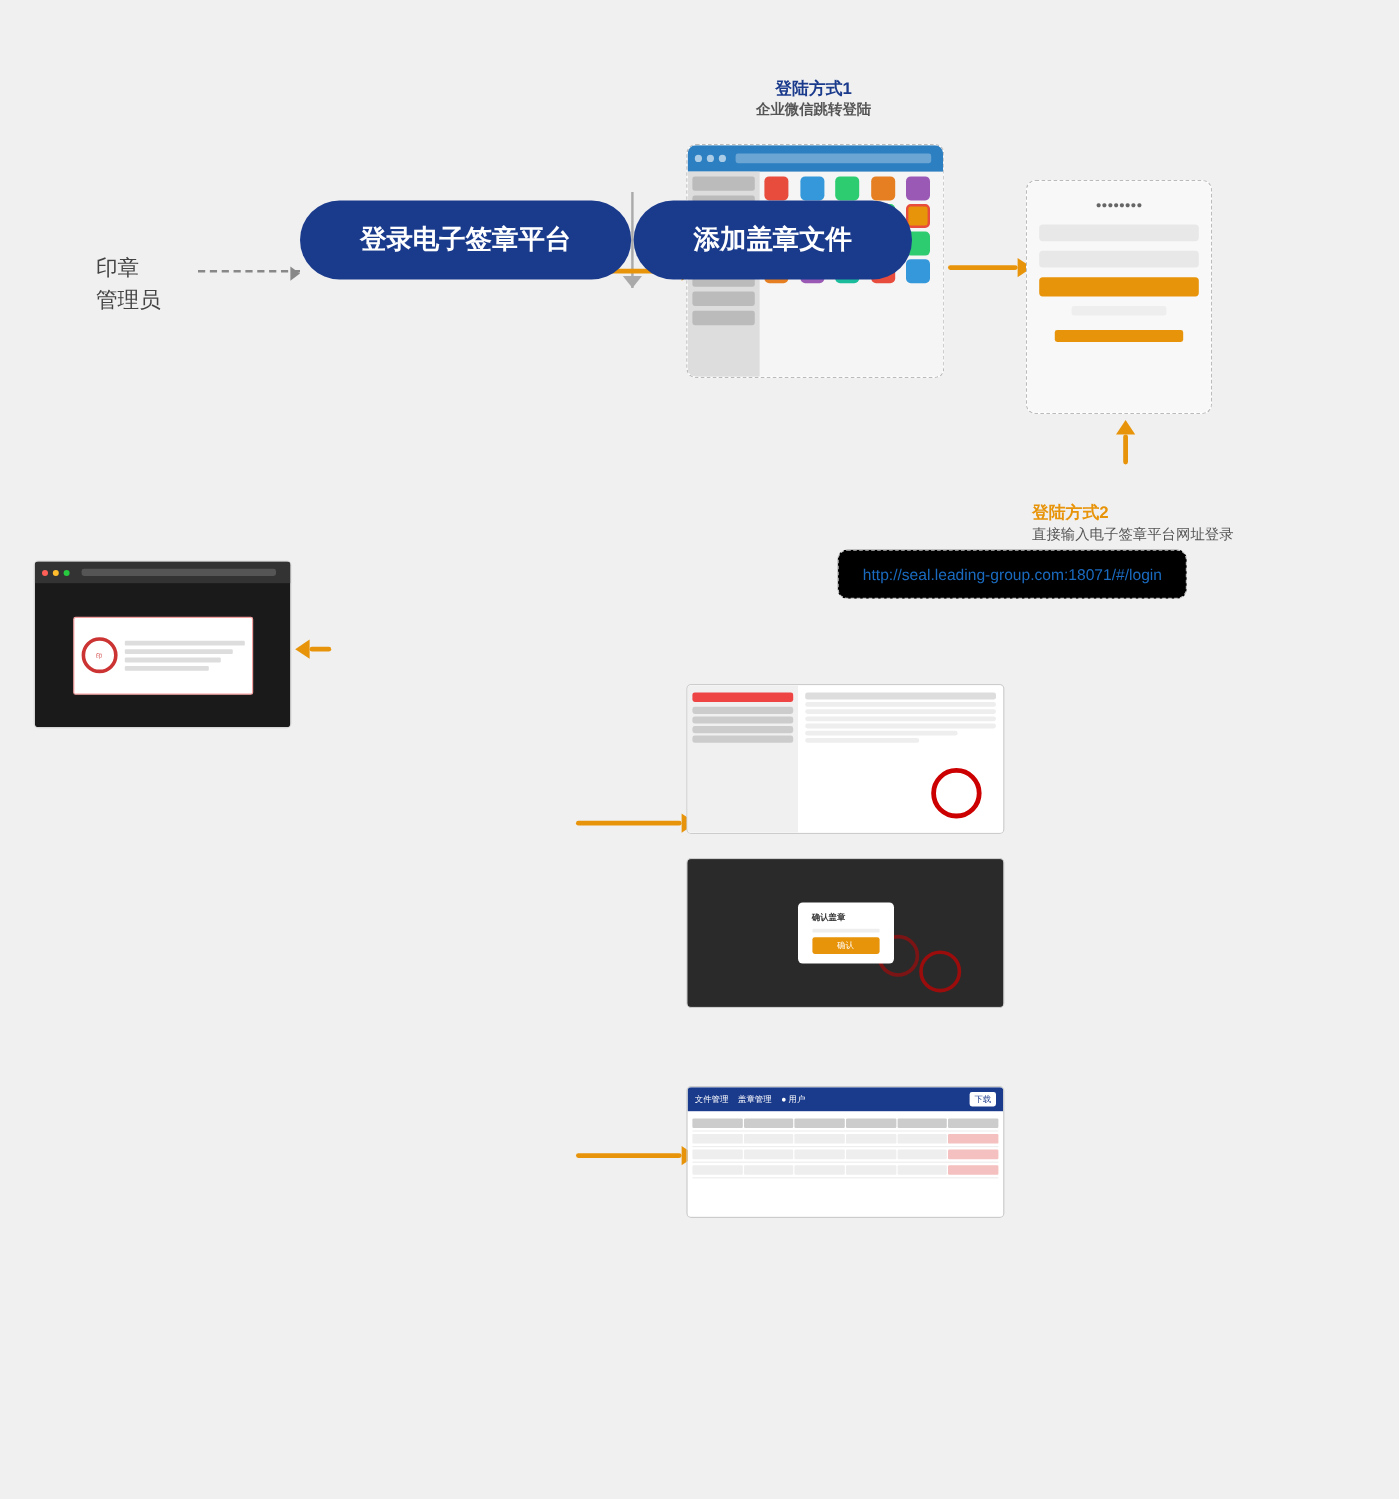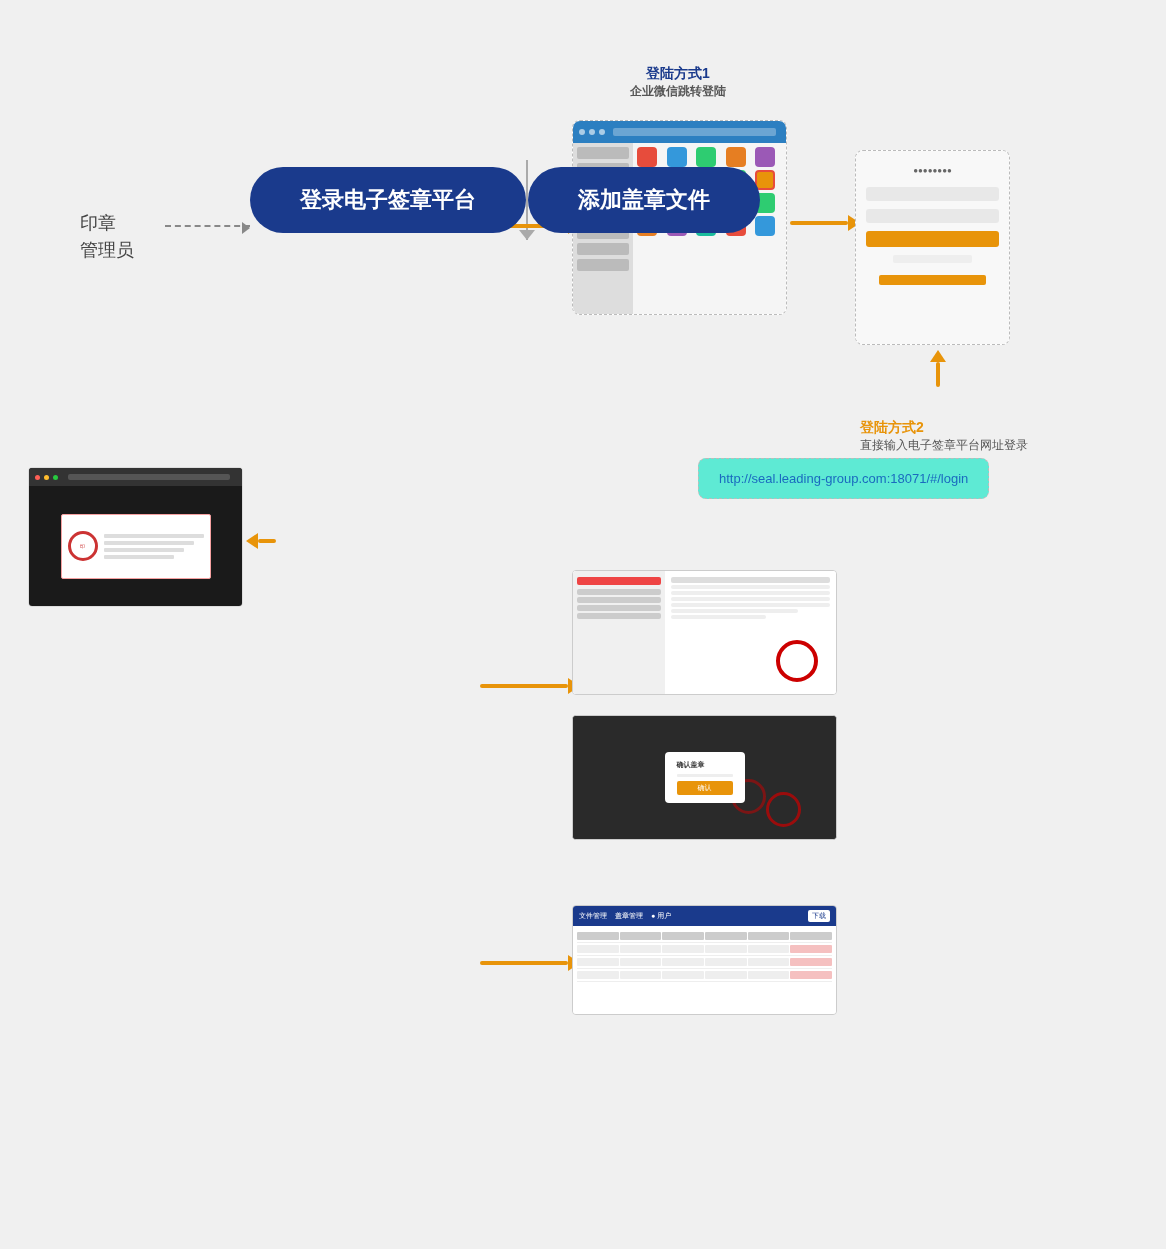--- a/index.html
+++ b/index.html
@@ -148,21 +148,21 @@
     }
 
     
     .url-box {
       position: absolute;
       left: 698px;
       top: 458px;
       border: 1.5px dashed #bbb;
       border-radius: 8px;
       padding: 12px 20px;
-      background: #5eead4;
+      background: #000000;
       font-size: 13px;
       color: #1a6abf;
     }
 
     
     .ss-add-file {
       position: absolute;
       left: 28px;
       top: 467px;
       width: 215px;

